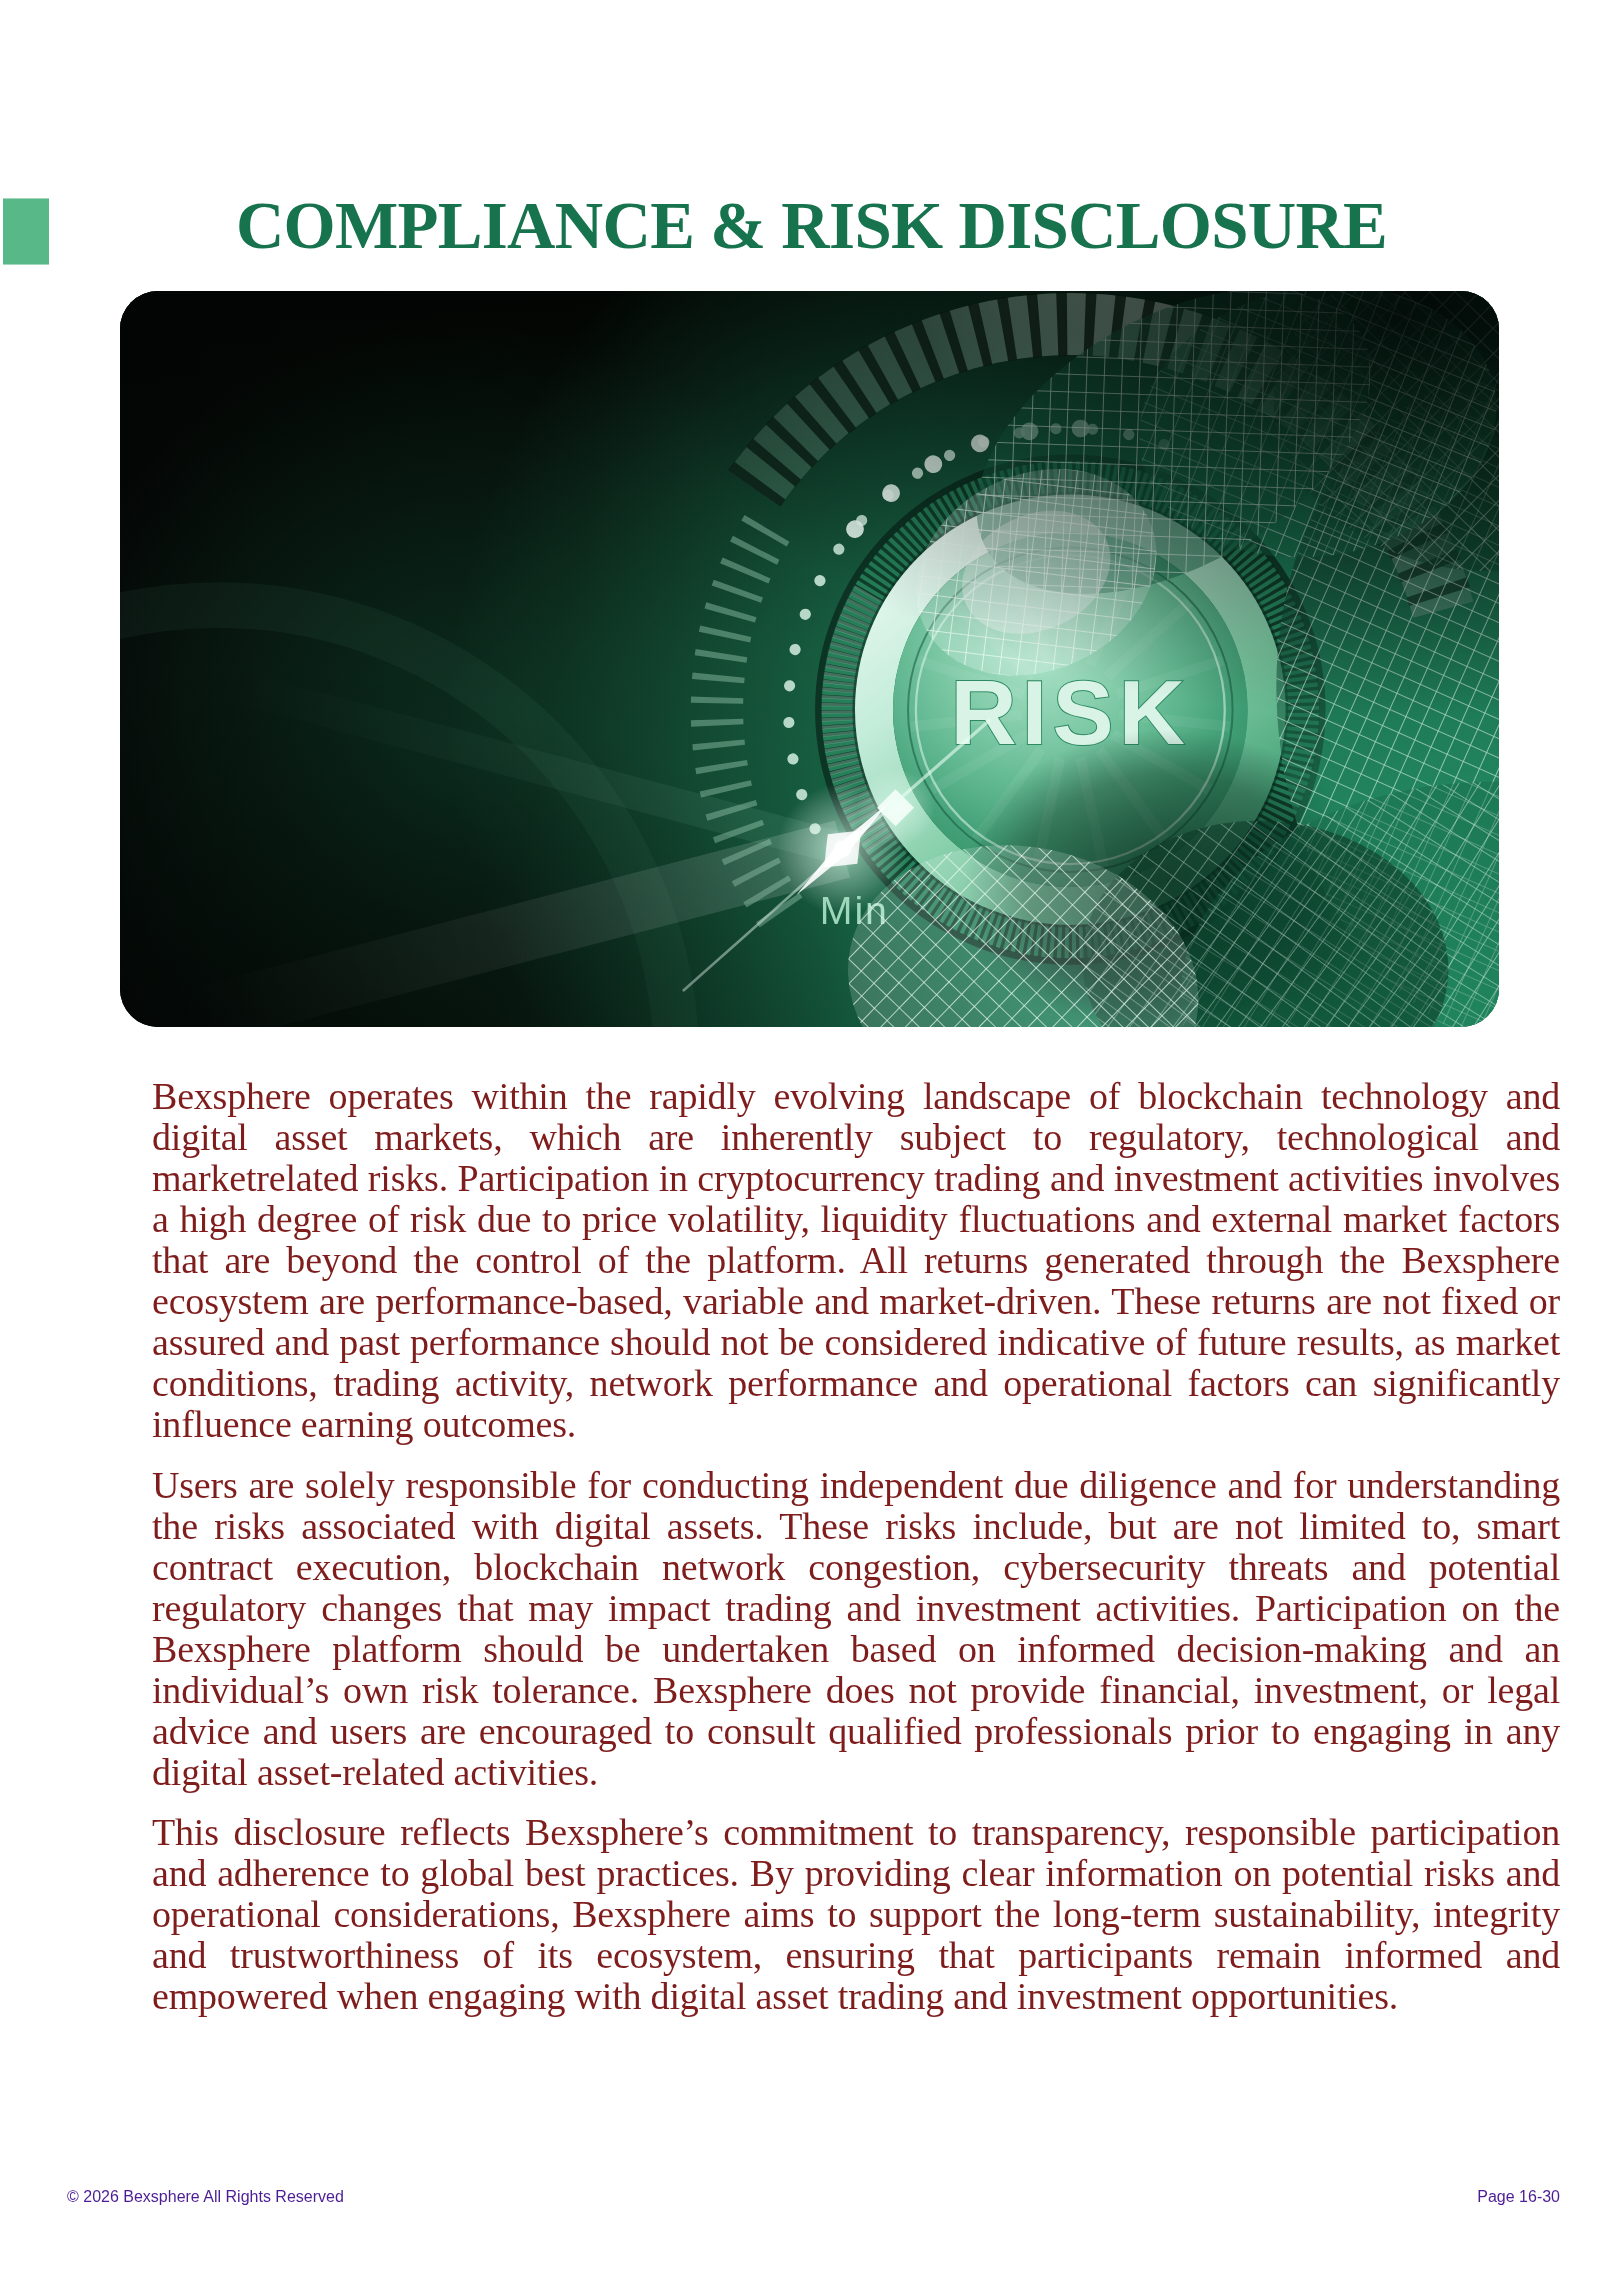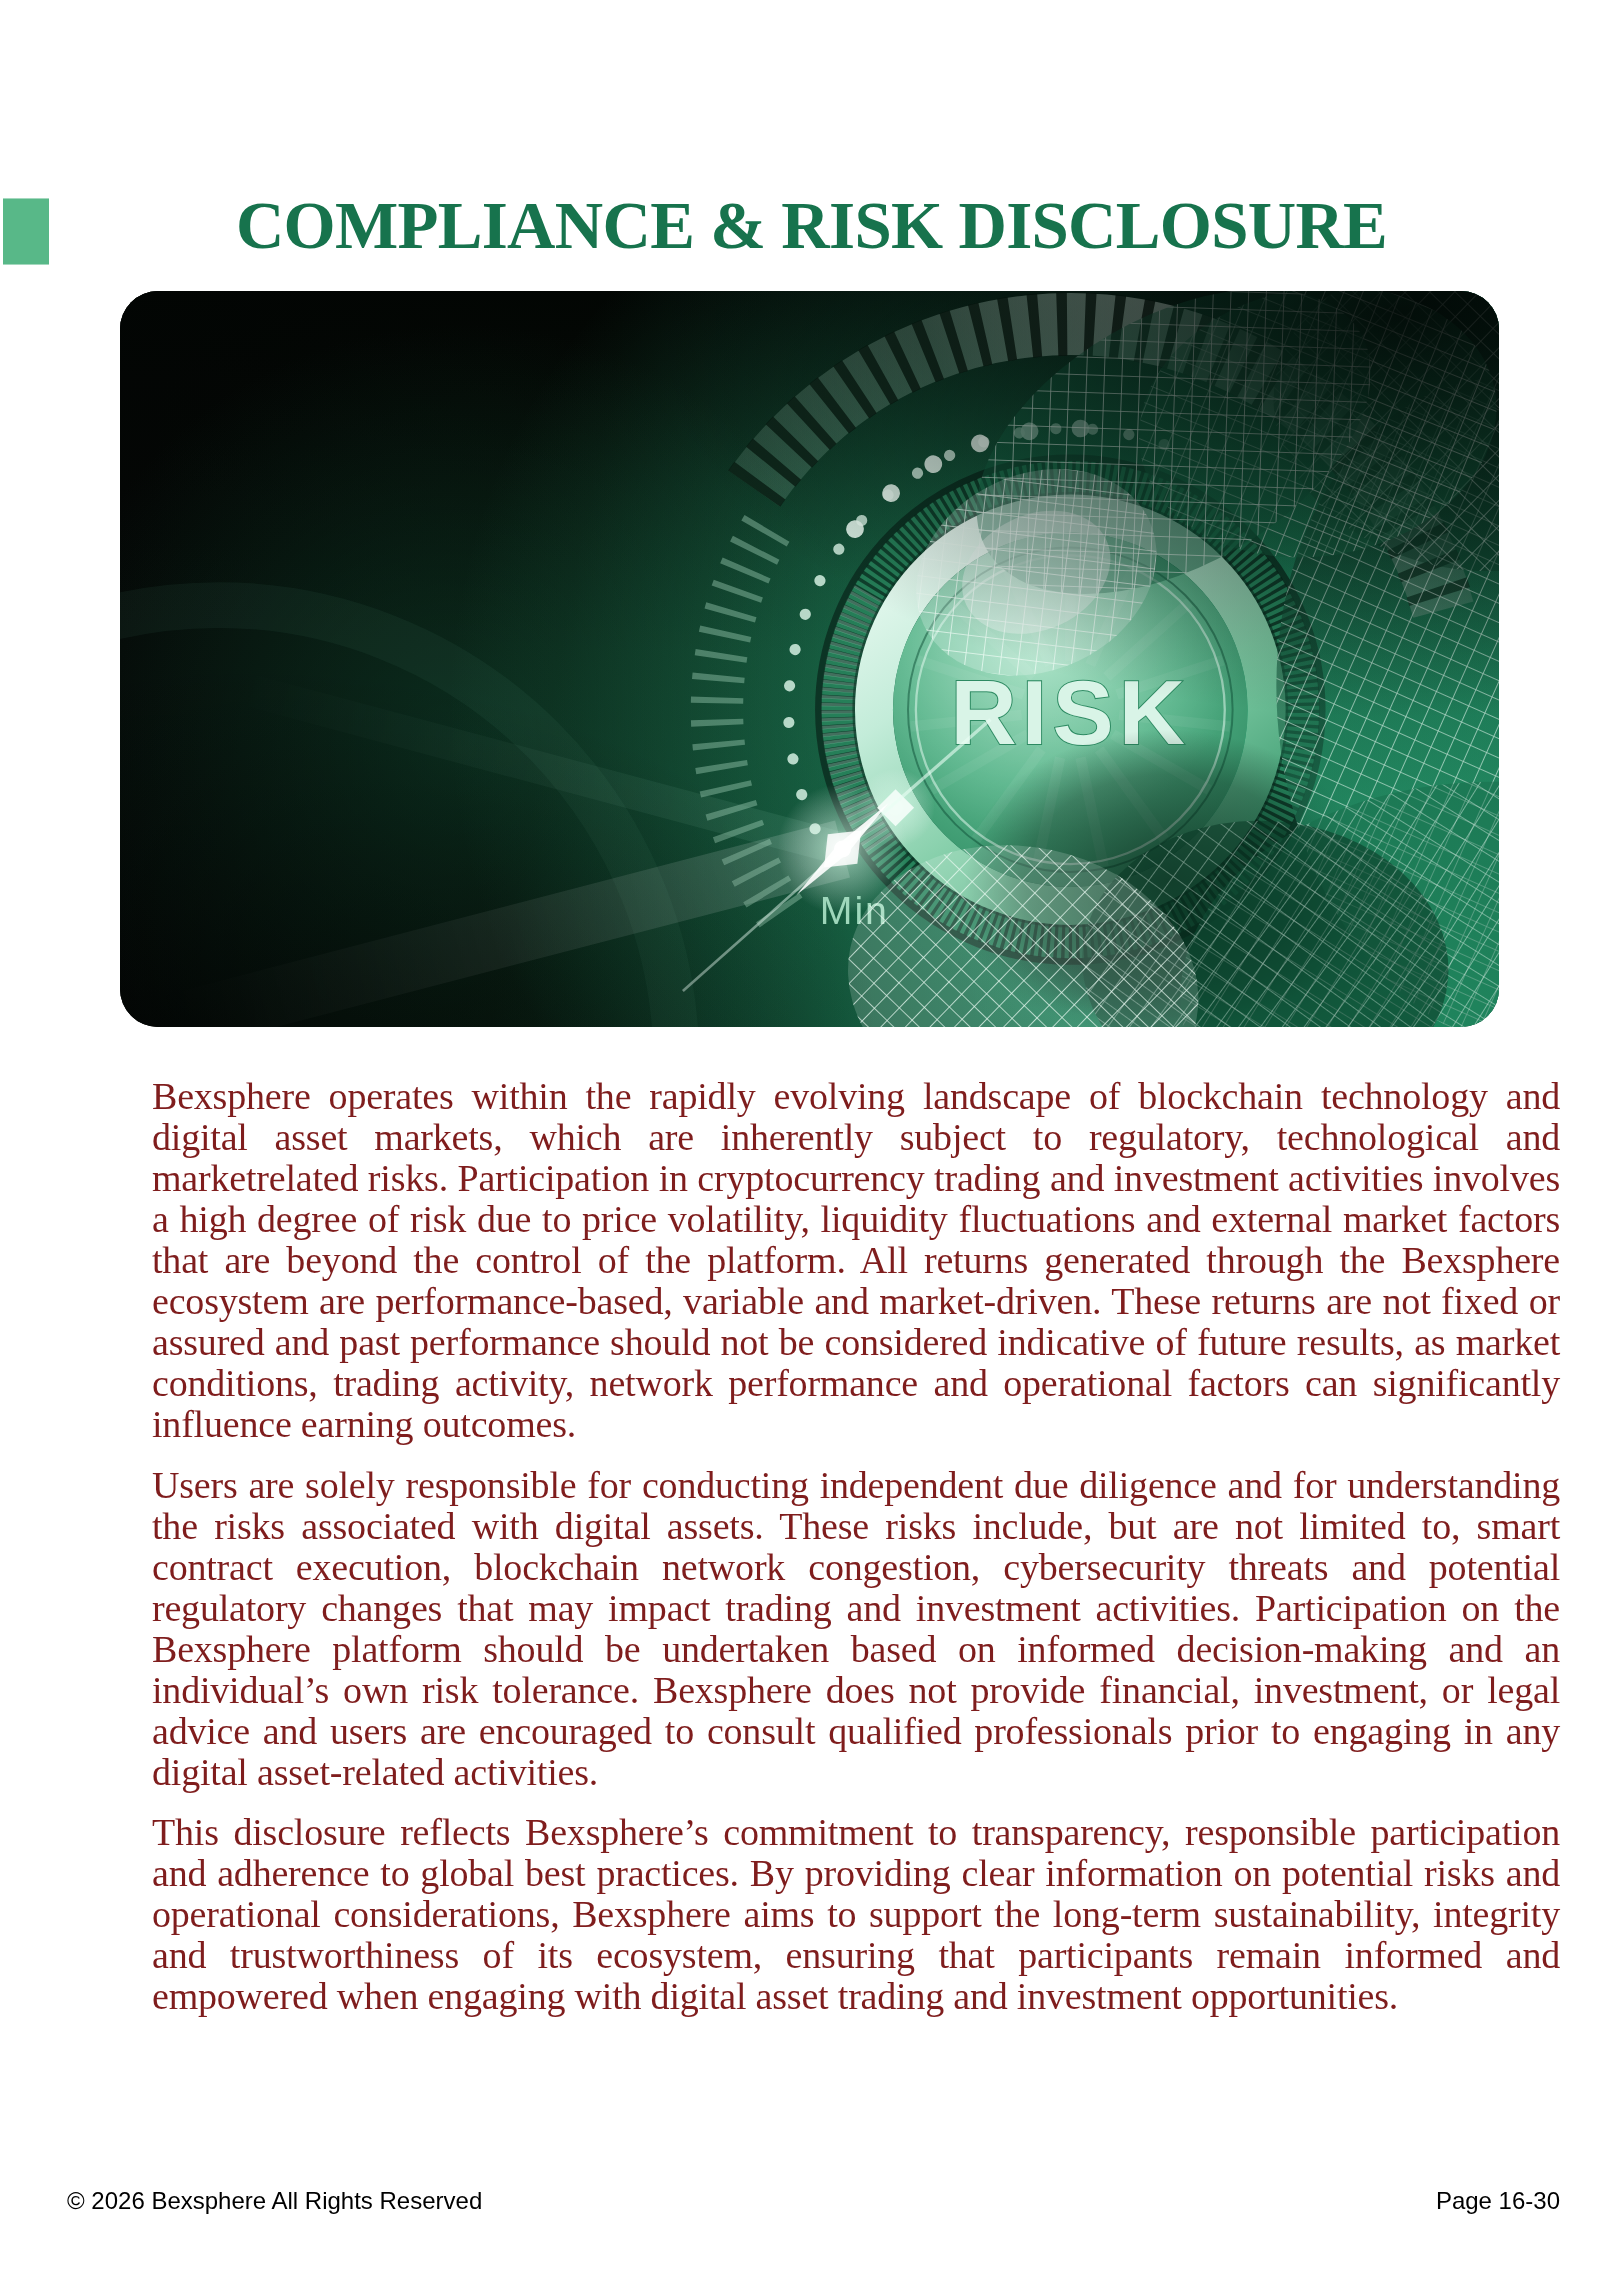--- a/index.html
+++ b/index.html
@@ -11,21 +11,21 @@
         letter-spacing:-0.7px;color:#17734d;margin:0;}
   .hero{position:absolute;left:120px;top:291px;width:1379px;height:736px;border-radius:38px;
         overflow:hidden;background:#050705;}
   .hero svg{display:block;width:100%;height:100%;}
   .copy{position:absolute;left:108px;top:1076px;width:1408px;
         font-family:"Liberation Serif",serif;font-size:38px;line-height:41px;letter-spacing:-0.2px;
         text-align:justify;color:#7f1d1d;margin-left:44px;}
   .copy p{margin:0 0 19.6px 0;}
   .footer{position:absolute;left:67px;right:63px;top:2187px;display:flex;
         justify-content:space-between;align-items:center;
-        font-family:"Liberation Sans",sans-serif;font-size:24px;line-height:1.2;color:#000000;}
+        font-family:"Liberation Sans",sans-serif;font-size:16px;line-height:1.2;color:#4c1d95;}
 </style>
 </head>
 <body>
 
 <div class="page">
 
   <svg class="accent-square" width="46" height="67" viewBox="0 0 71 102">
     <rect x="0" y="0" width="71" height="102" fill="#58b888"></rect>
   </svg>
 

